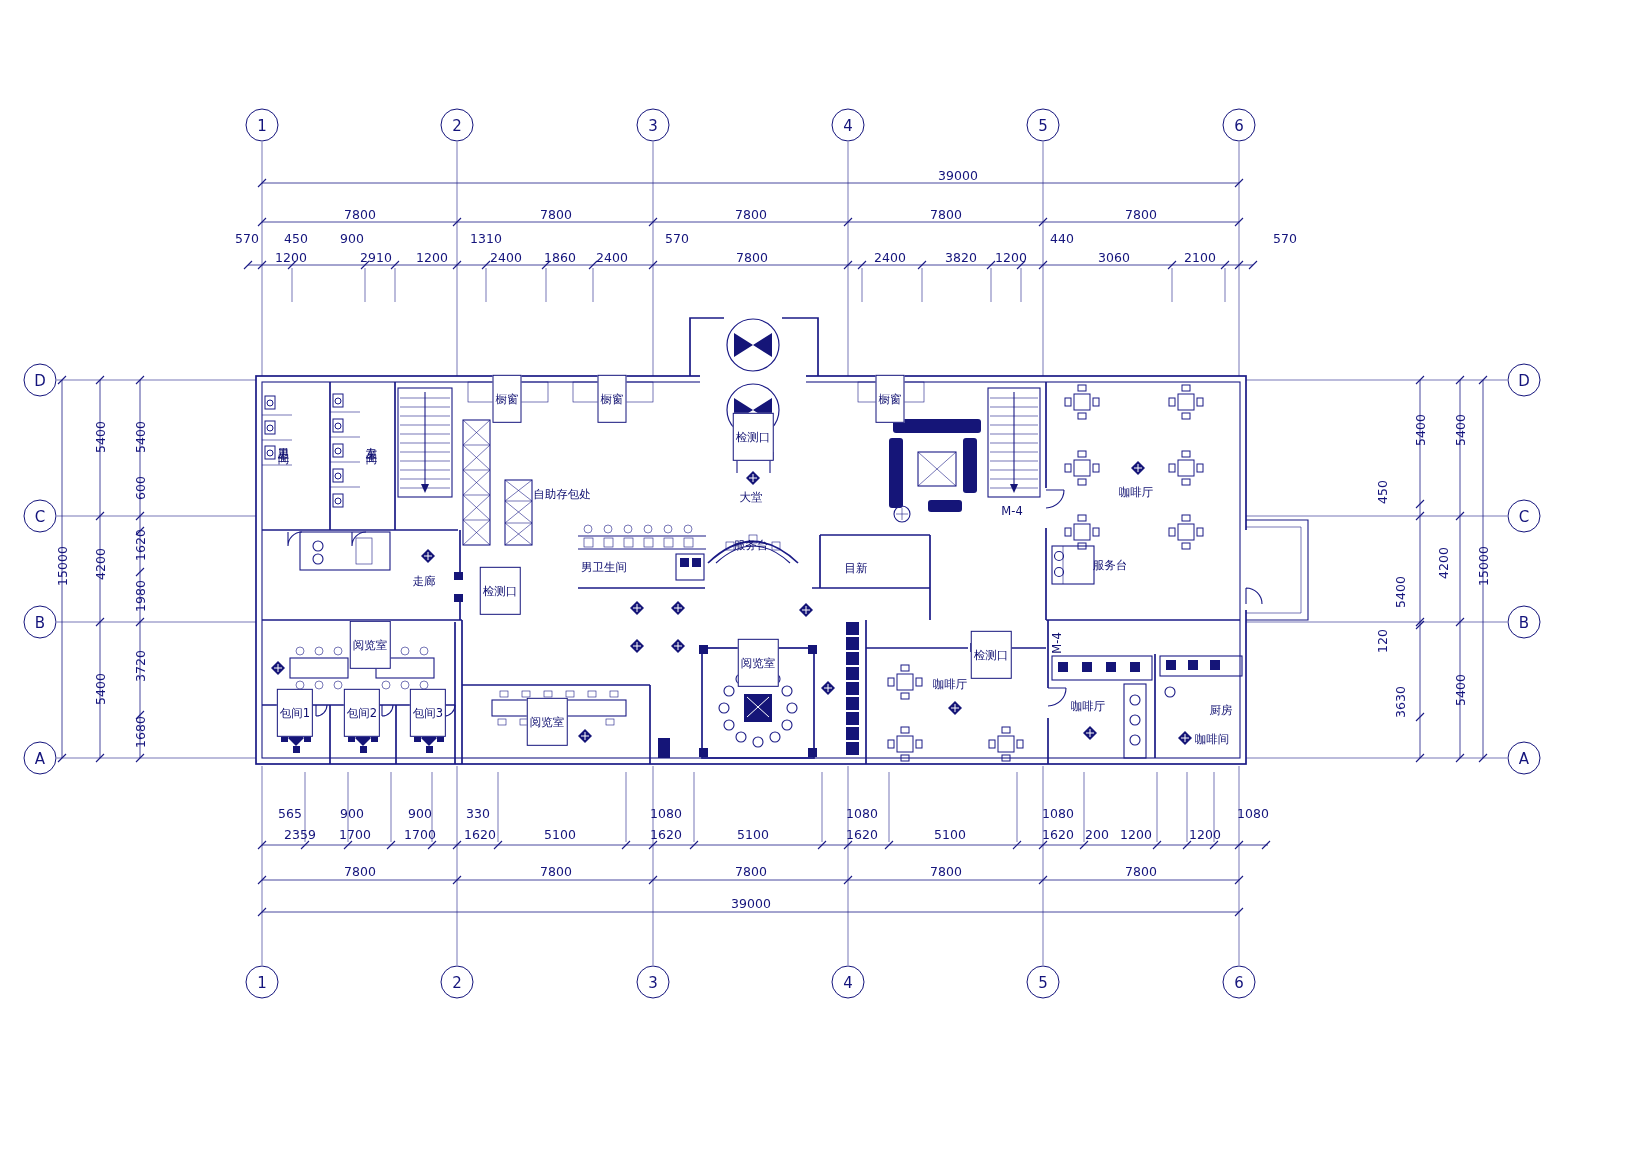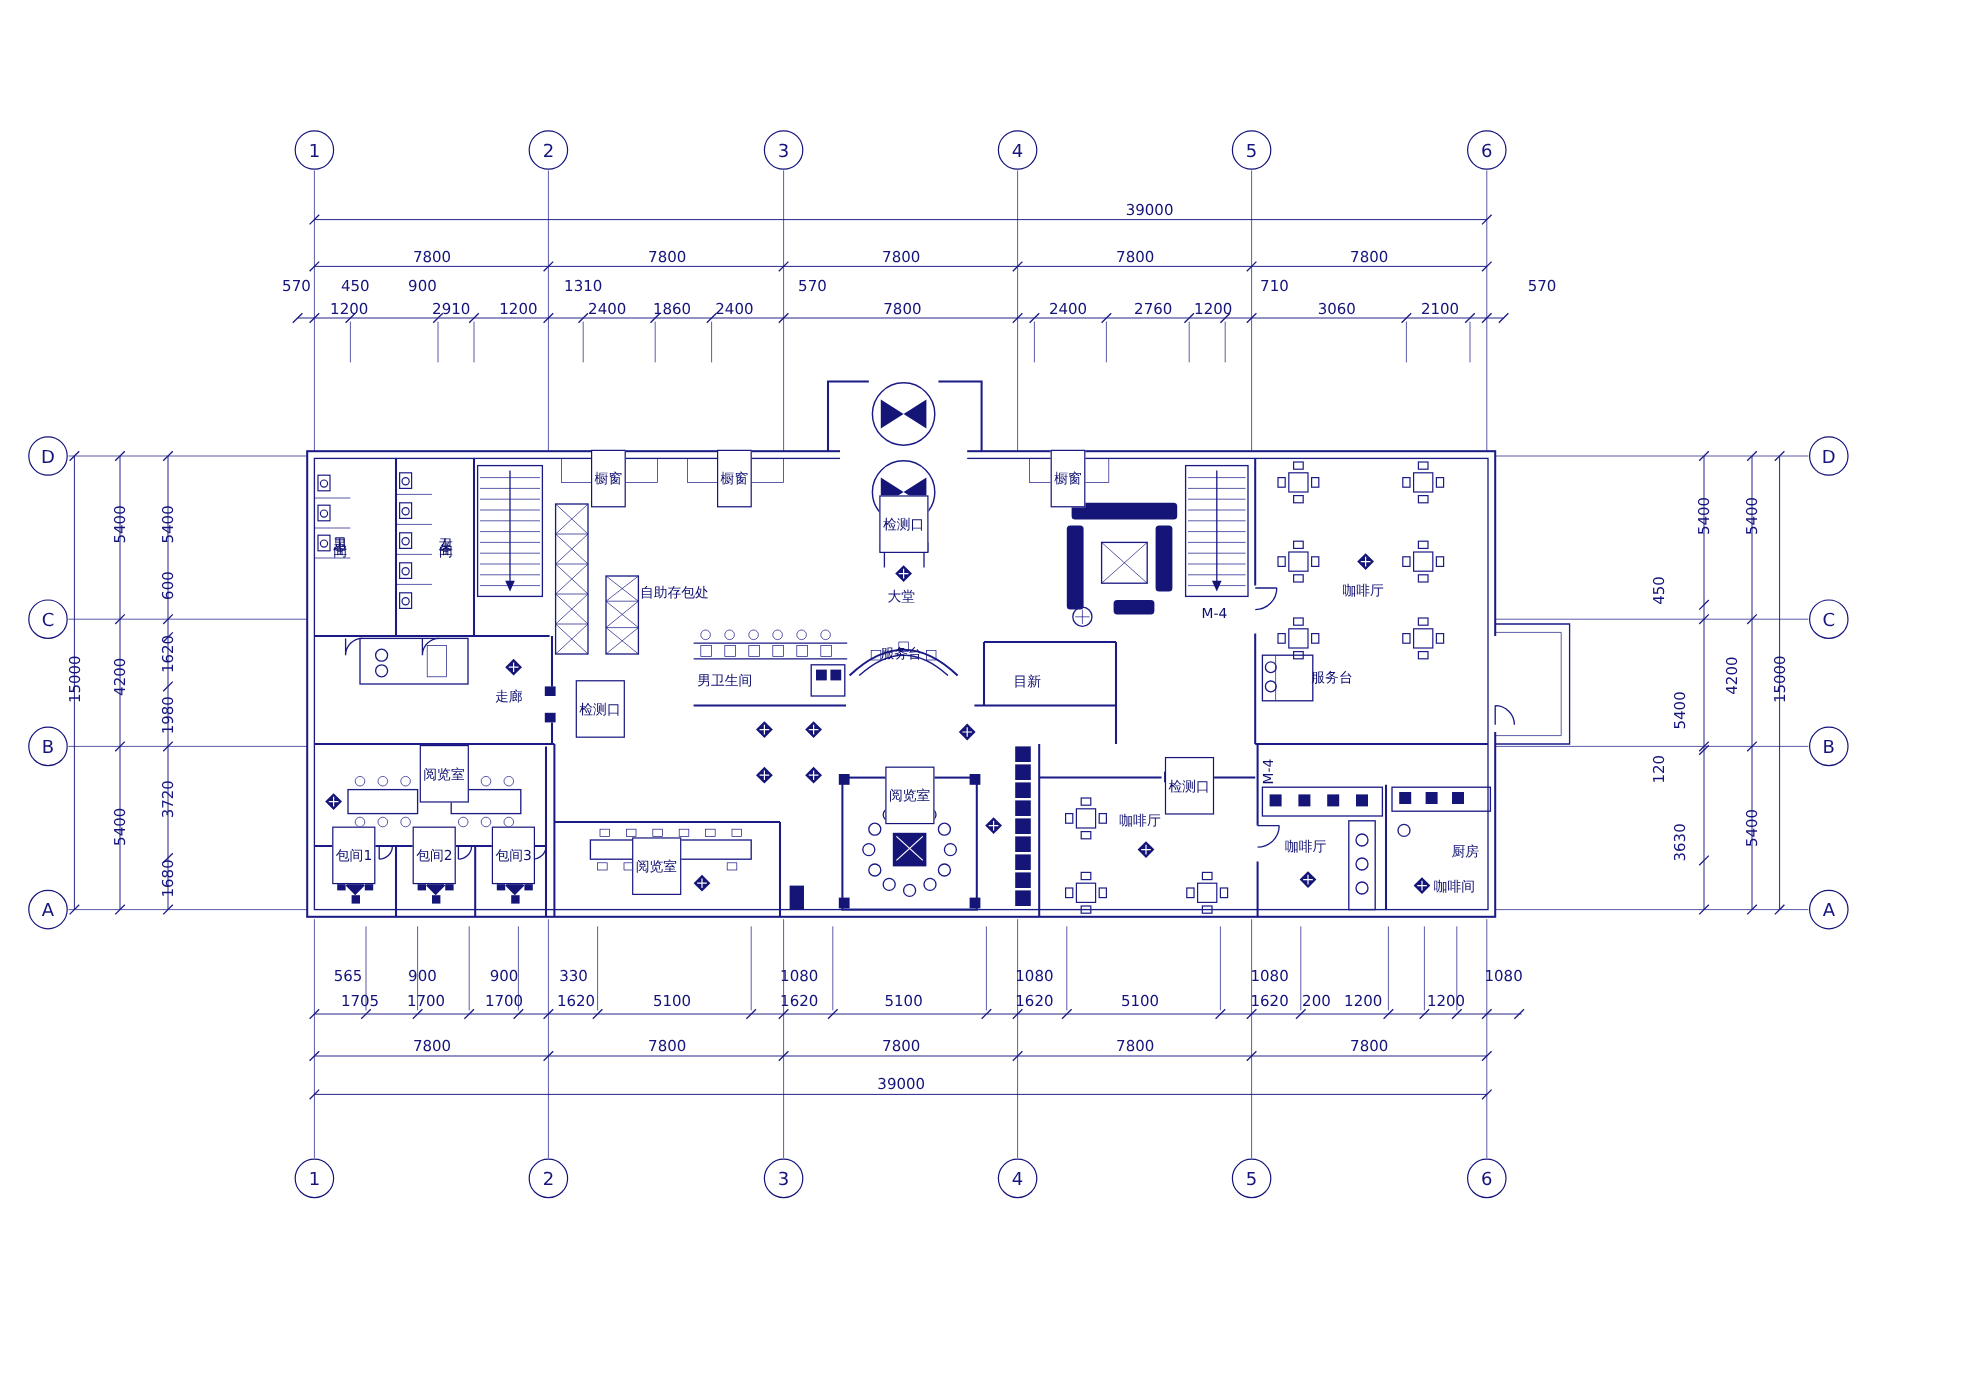--- a/index.html
+++ b/index.html
@@ -336,44 +336,44 @@
 <span class="t" style="left:360px;top:214px">7800</span>
 <span class="t" style="left:556px;top:214px">7800</span>
 <span class="t" style="left:751px;top:214px">7800</span>
 <span class="t" style="left:946px;top:214px">7800</span>
 <span class="t" style="left:1141px;top:214px">7800</span>
 <span class="t" style="left:247px;top:238px">570</span>
 <span class="t" style="left:296px;top:238px">450</span>
 <span class="t" style="left:352px;top:238px">900</span>
 <span class="t" style="left:486px;top:238px">1310</span>
 <span class="t" style="left:677px;top:238px">570</span>
-<span class="t" style="left:1062px;top:238px">710</span>
+<span class="t" style="left:1062px;top:238px">440</span>
 <span class="t" style="left:1285px;top:238px">570</span>
 <span class="t" style="left:291px;top:257px">1200</span>
 <span class="t" style="left:376px;top:257px">2910</span>
 <span class="t" style="left:432px;top:257px">1200</span>
 <span class="t" style="left:506px;top:257px">2400</span>
 <span class="t" style="left:560px;top:257px">1860</span>
 <span class="t" style="left:612px;top:257px">2400</span>
 <span class="t" style="left:752px;top:257px">7800</span>
 <span class="t" style="left:890px;top:257px">2400</span>
-<span class="t" style="left:961px;top:257px">2760</span>
+<span class="t" style="left:961px;top:257px">3820</span>
 <span class="t" style="left:1011px;top:257px">1200</span>
 <span class="t" style="left:1114px;top:257px">3060</span>
 <span class="t" style="left:1200px;top:257px">2100</span>
 
 <span class="t" style="left:290px;top:813px">565</span>
 <span class="t" style="left:352px;top:813px">900</span>
 <span class="t" style="left:420px;top:813px">900</span>
 <span class="t" style="left:478px;top:813px">330</span>
 <span class="t" style="left:666px;top:813px">1080</span>
 <span class="t" style="left:862px;top:813px">1080</span>
 <span class="t" style="left:1058px;top:813px">1080</span>
 <span class="t" style="left:1253px;top:813px">1080</span>
-<span class="t" style="left:300px;top:834px">1705</span>
+<span class="t" style="left:300px;top:834px">2359</span>
 <span class="t" style="left:355px;top:834px">1700</span>
 <span class="t" style="left:420px;top:834px">1700</span>
 <span class="t" style="left:480px;top:834px">1620</span>
 <span class="t" style="left:560px;top:834px">5100</span>
 <span class="t" style="left:666px;top:834px">1620</span>
 <span class="t" style="left:753px;top:834px">5100</span>
 <span class="t" style="left:862px;top:834px">1620</span>
 <span class="t" style="left:950px;top:834px">5100</span>
 <span class="t" style="left:1058px;top:834px">1620</span>
 <span class="t" style="left:1097px;top:834px">200</span>

